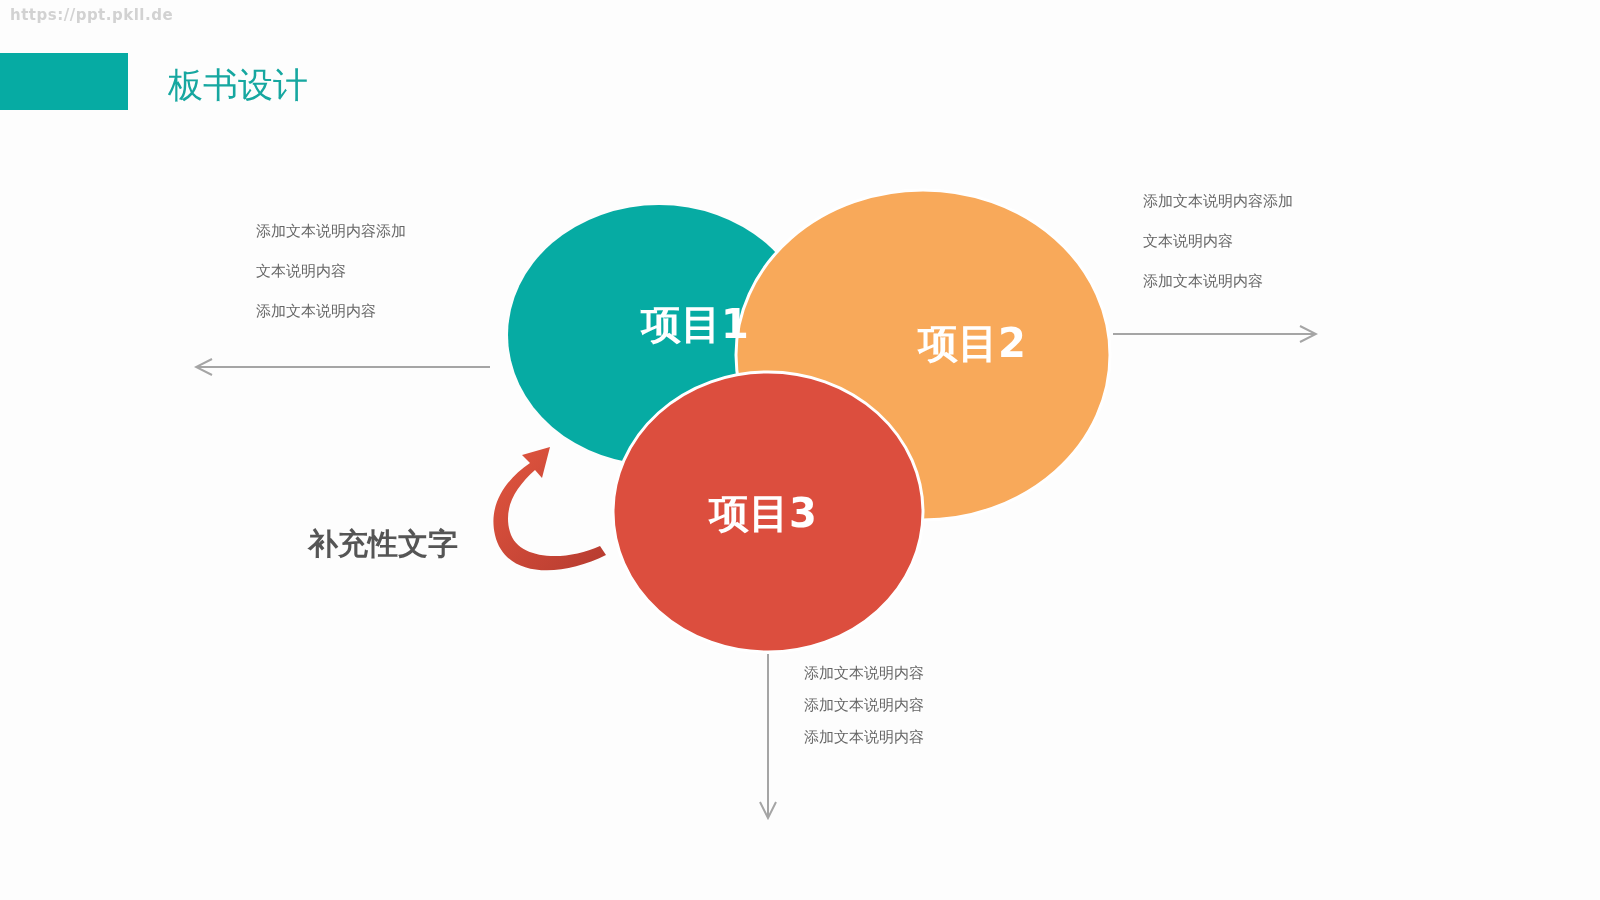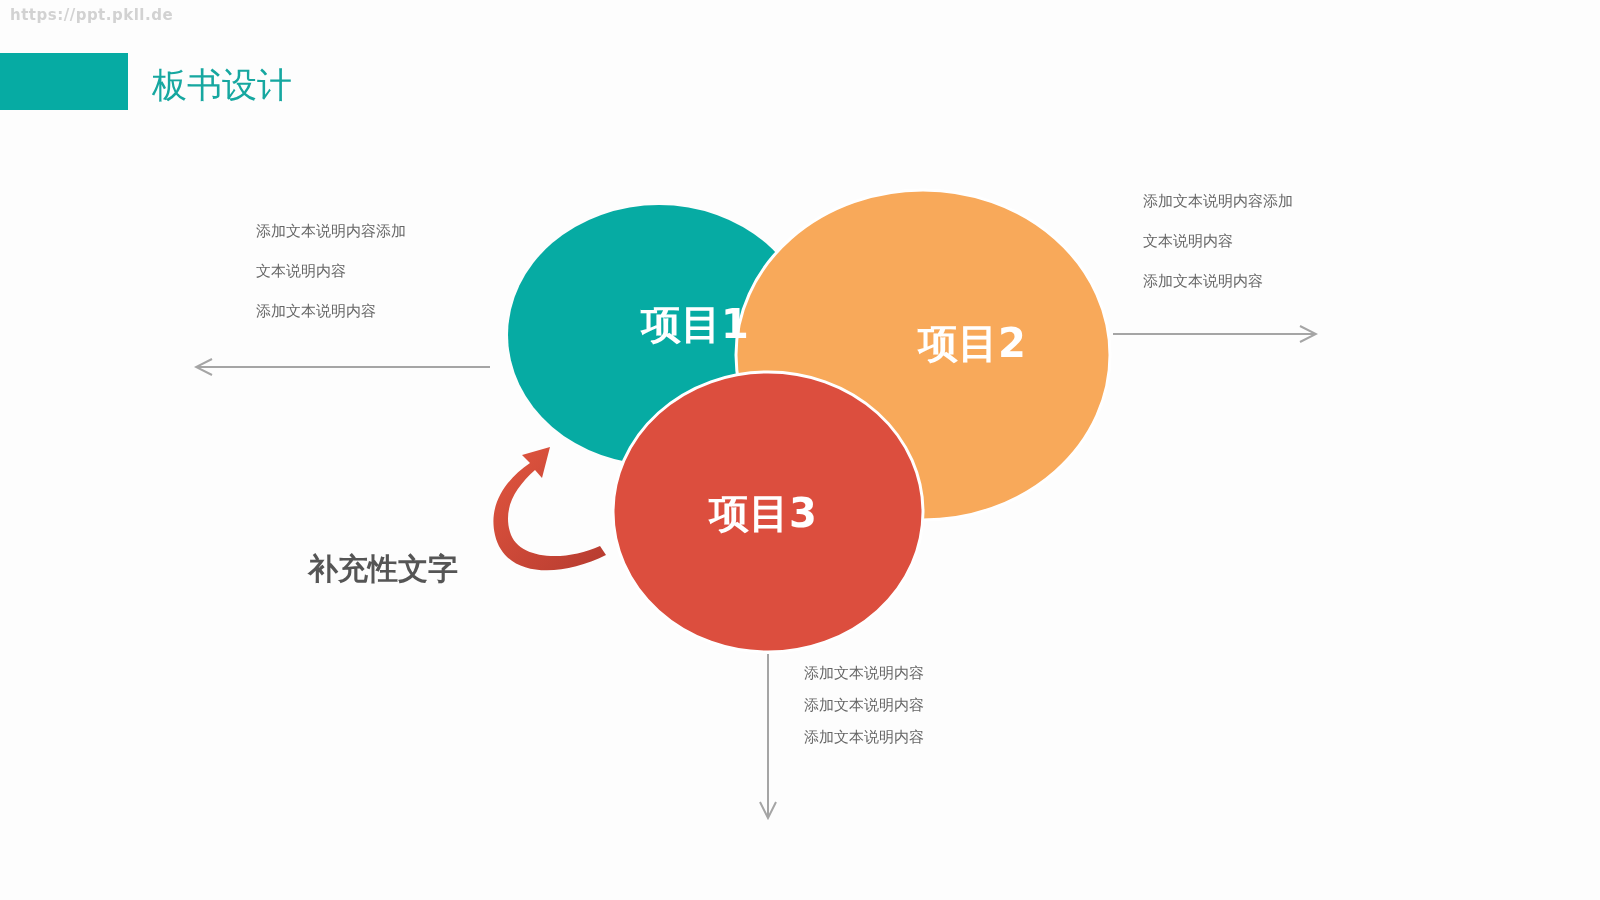--- a/index.html
+++ b/index.html
@@ -11,38 +11,38 @@
   .watermark {
     position: absolute; left: 10px; top: 6px;
     font-size: 15px; color: #d2d2d2; font-weight: bold;
     font-family: "DejaVu Sans", sans-serif; letter-spacing: 0.5px;
   }
   .header-bar {
     position: absolute; left: 0; top: 53px; width: 128px; height: 57px;
     background: #06aba3;
   }
   .page-title {
-    position: absolute; left: 152px; top: 62px;
+    position: absolute; left: 168px; top: 62px;
     font-size: 35px; color: #16a7a0; font-family: "DejaVu Sans", sans-serif;
   }
   svg.diagram { position: absolute; left: 0; top: 0; }
   .circle-label {
     position: absolute; color: #fff; font-weight: bold; font-size: 40px;
     font-family: "DejaVu Sans", sans-serif; white-space: nowrap;
     transform: translate(-50%, -50%);
   }
   .desc {
     position: absolute; color: #666; font-size: 15px;
     font-family: Liberation Mono, monospace;
   }
   .desc div { white-space: nowrap; }
   .desc.spaced div { line-height: 40px; }
   .desc.tight div { line-height: 32px; }
   .supp {
-    position: absolute; left: 308px; top: 549px;
+    position: absolute; left: 308px; top: 524px;
     font-size: 30px; font-weight: bold; color: #555;
     font-family: "DejaVu Sans", sans-serif;
   }
 </style>
 </head>
 <body>
 
 <div class="watermark">https://ppt.pkll.de</div>
 <div class="header-bar"></div>
 <div class="page-title">板书设计</div>

